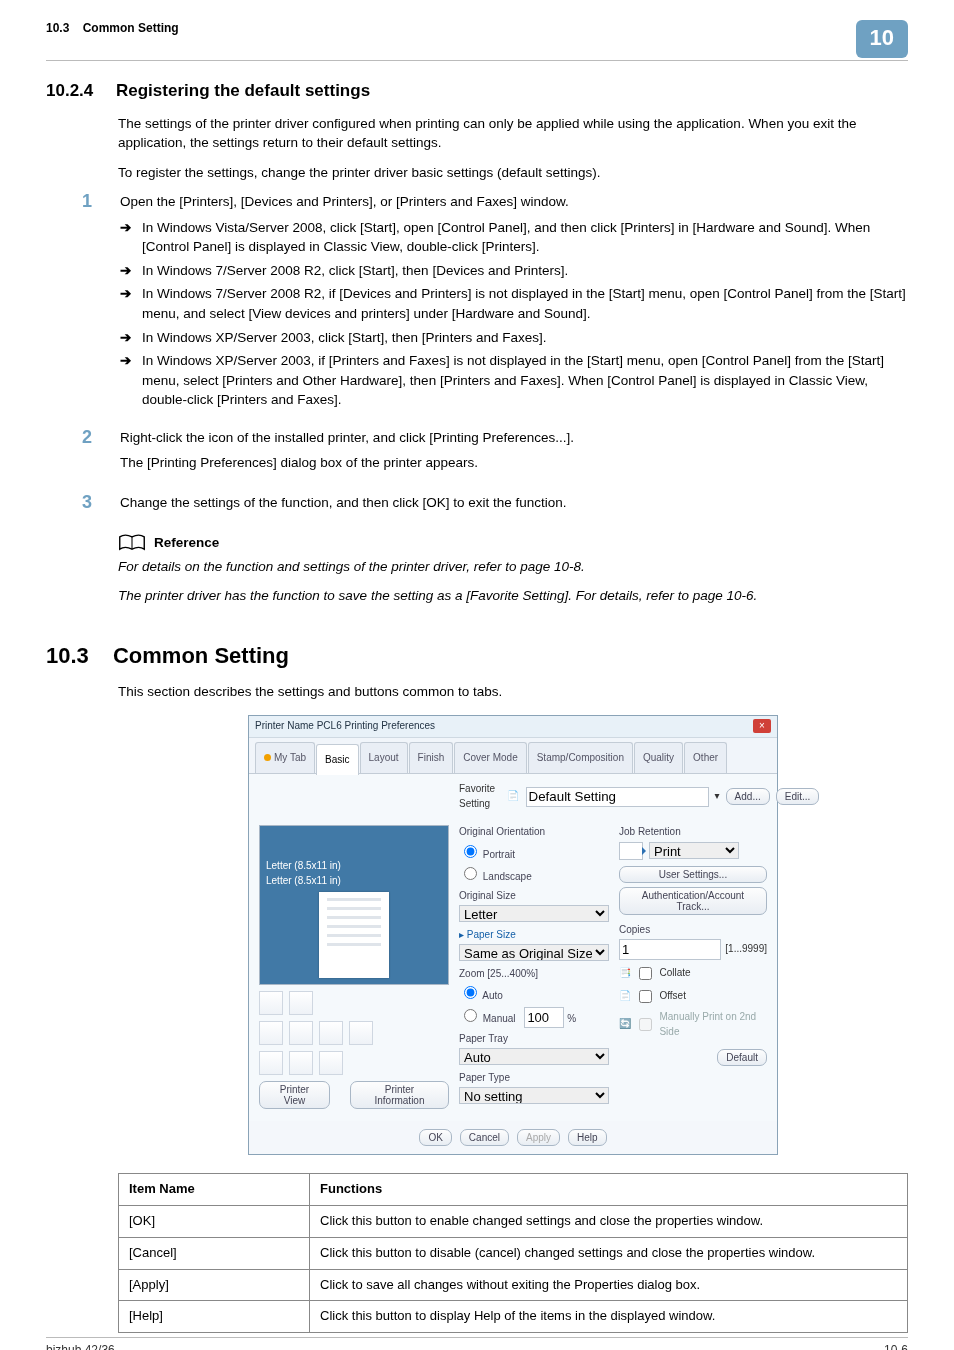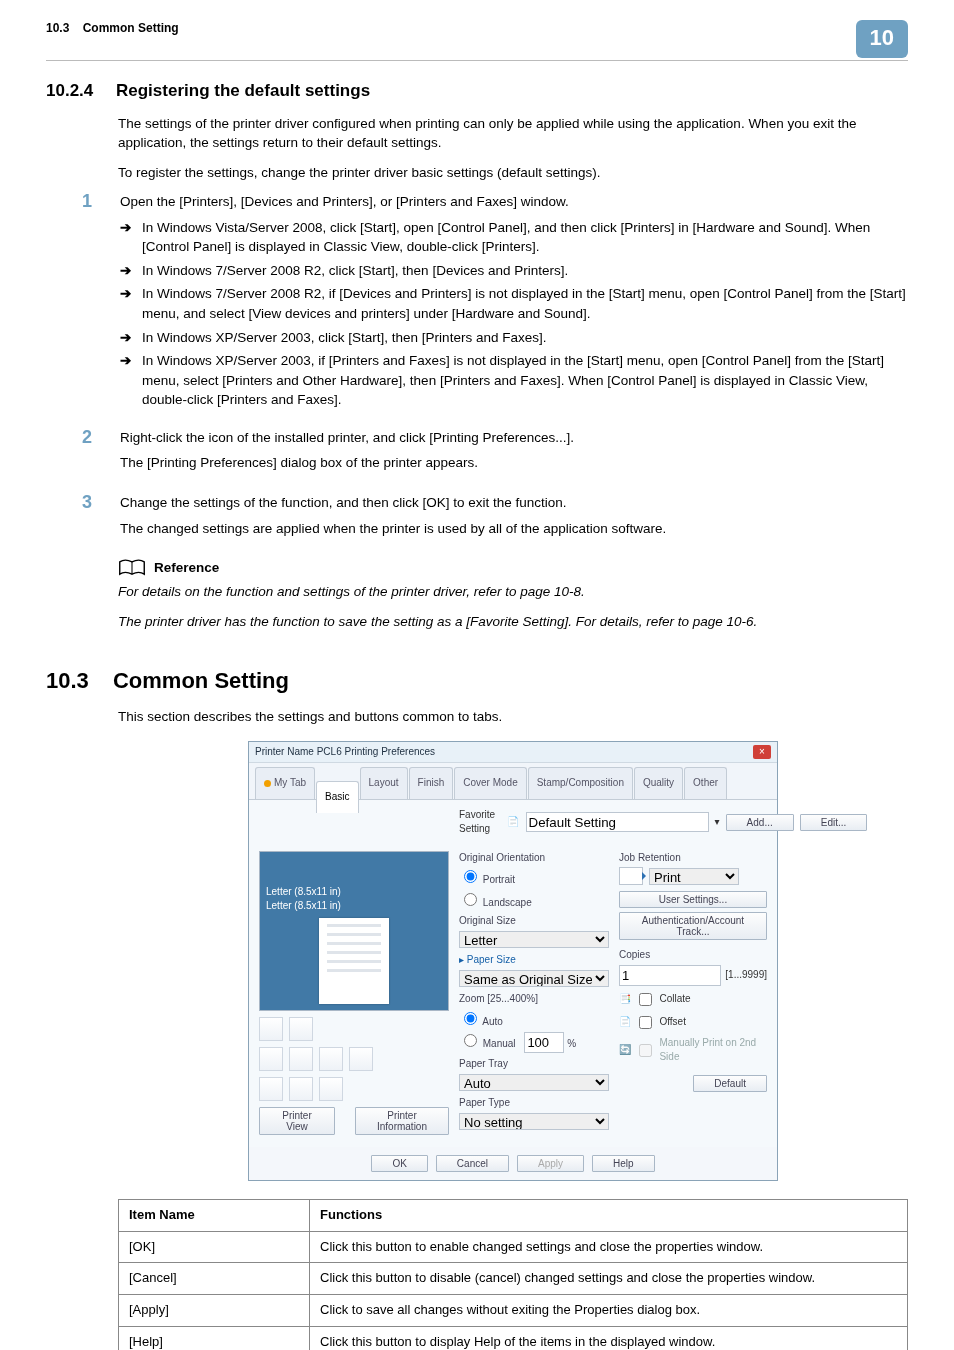--- a/index.html
+++ b/index.html
@@ -25,26 +25,26 @@
   .ref-icon svg{width:100%;height:100%}
   .italic{font-style:italic}
   h2.sec{font-size:22px;font-weight:bold;margin:34px 0 10px 0}
   h2.sec .num{margin-right:18px}
   .shot{width:530px;margin:14px auto 18px auto;border:1px solid #8aa3b7;background:#f5f9fc;font-size:10px;color:#333;box-sizing:border-box}
   .shot .titlebar{background:#e8f1f8;border-bottom:1px solid #cfd9e2;padding:3px 6px;display:flex;justify-content:space-between;align-items:center}
   .shot .titlebar .title{color:#234}
   .shot .close{display:inline-block;width:18px;height:14px;background:#d04038;color:#fff;text-align:center;line-height:14px;border-radius:2px}
   .shot .tabs{display:flex;gap:0;border-bottom:1px solid #c3ccd6;padding:4px 6px 0 6px;background:#f1f5fa}
   .shot .tab{padding:8px 8px;border:1px solid #c3ccd6;border-bottom:none;border-top-left-radius:3px;border-top-right-radius:3px;background:#e9eef5;margin-right:1px;color:#556}
-  .shot .tab.active{background:#fff;color:#000;position:relative;top:14px}
+  .shot .tab.active{background:#fff;color:#000;position:relative;top:2px}
   .shot .tab .dot{width:7px;height:7px;border-radius:50%;background:#f2a000;display:inline-block;margin-right:3px;vertical-align:middle}
   .shot .workarea{display:grid;grid-template-columns:190px 150px 1fr;gap:10px;padding:8px 10px 10px 10px}
   .shot .favrow{grid-column:2 / span 2;display:flex;align-items:center;gap:6px;margin-bottom:4px}
   .shot .favrow input[type=text]{flex:0 0 124px;height:16px;border:1px solid #bcc6d1}
-  .shot .btn{border:1px solid #a9b7c6;border-radius:1px;background:linear-gradient(#fdfdfd,#e8edf3);padding:2px 20px;color:#445;font-size:10px}
+  .shot .btn{border:1px solid #a9b7c6;border-radius:7px;background:linear-gradient(#fdfdfd,#e8edf3);padding:2px 8px;color:#445;font-size:10px}
   .shot .preview{background:#4179a6;border:1px solid #a9b7c6;color:#fff;padding:6px;height:160px;box-sizing:border-box;display:flex;flex-direction:column;justify-content:flex-end}
   .shot .preview .pg{background:#fff;width:70px;height:86px;margin:4px auto 0 auto;box-shadow:0 0 2px rgba(0,0,0,.3)}
   .shot .preview .pg .ln{height:3px;background:#dfe4ea;margin:6px 8px 0 8px}
   .shot .iconrow{display:flex;gap:6px;flex-wrap:wrap;padding:6px 0 0 0}
   .shot .iconrow span{display:inline-block;width:22px;height:22px;border:1px solid #cfd7e1;background:linear-gradient(#fff,#eef2f7)}
   .shot label.small{display:block;margin:2px 0;color:#445}
   .shot .col select, .shot .col input[type=text]{width:100%;border:1px solid #bcc6d1;height:17px;font-size:13px}
   .shot .grp{border:0;margin-bottom:4px}
   .shot .grp .ttl{color:#445;margin-bottom:2px}
   .shot .footer{display:flex;justify-content:center;gap:8px;padding:8px;border-top:1px solid #d0d7e1;background:#f4f7fb}
@@ -116,21 +116,20 @@
         <div class="step-no">2</div>
         <div class="step-body">
           <p>Right-click the icon of the installed printer, and click [Printing Preferences...].</p>
           <p>The [Printing Preferences] dialog box of the printer appears.</p>
         </div>
       </li>
       <li>
         <div class="step-no">3</div>
         <div class="step-body">
           <p>Change the settings of the function, and then click [OK] to exit the function.</p>
-          <p>The changed settings are applied when the printer is used by all of the application software.</p>
         </div>
       </li>
     </ol>
 
     <div class="ref-head">
       <span class="ref-icon">
         <svg viewBox="0 0 32 22">
             <path d="M2 4 Q8 0 16 4 Q24 0 30 4 V18 Q24 14 16 18 Q8 14 2 18 Z" fill="none" stroke="#000" stroke-width="1.6"></path>
             <line x1="16" y1="4" x2="16" y2="18" stroke="#000" stroke-width="1.2"></line>
           </svg>

